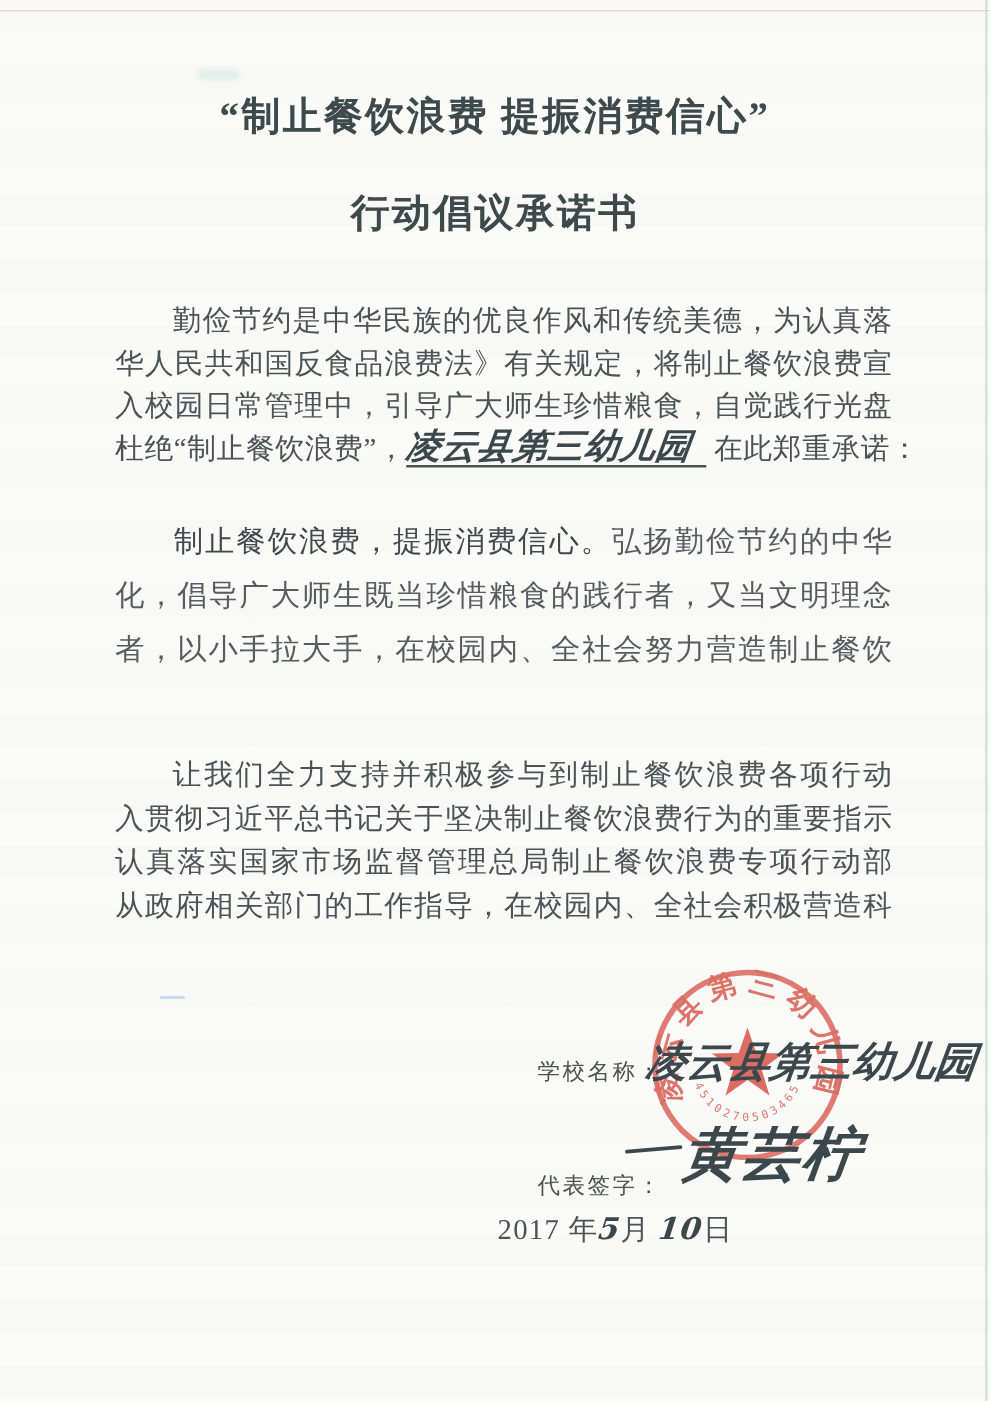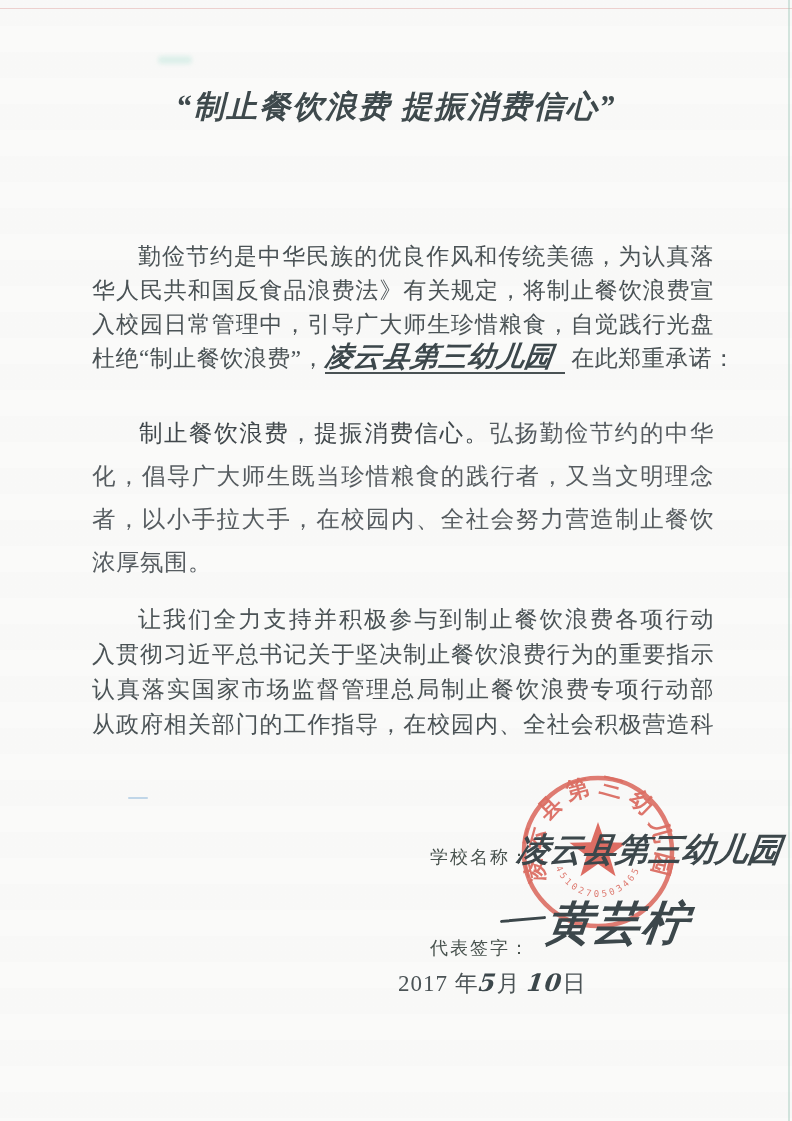--- a/index.html
+++ b/index.html
@@ -19,21 +19,21 @@
   
   .art-topline{position:absolute;left:0;top:8px;width:100%;height:1px;background:rgba(222,160,155,0.45);}
   .art-rightline{position:absolute;right:2px;top:0;width:2px;height:100%;background:rgba(150,195,180,0.40);}
   .art-bluedash{position:absolute;left:128px;top:797px;width:20px;height:2px;background:rgba(145,185,220,0.55);border-radius:2px;}
   .art-greensmudge{position:absolute;left:158px;top:56px;width:34px;height:8px;background:rgba(150,220,200,0.28);filter:blur(2px);border-radius:4px;}
 
   .title{
     position:absolute;left:0;width:100%;text-align:center;margin:0;
     font-size:31px;font-weight:700;letter-spacing:2px;color:#3e494c;
   }
-  .t1{top:86px;font-style:italic;}
+  .t1{top:72px;}
   .t2{top:150px;}
 
   .para{position:absolute;left:92px;width:622px;}
   .line{white-space:nowrap;}
   .fill{text-align:justify;text-align-last:justify;white-space:normal;overflow:hidden;height:inherit;}
   .p1,.p3{font-size:23px;letter-spacing:0.5px;}
   .p1{top:240px;}
   .p1 .line{height:34px;line-height:34px;}
   .p2{top:412px;font-family:"Liberation Sans","DejaVu Sans",sans-serif;font-size:23.5px;color:#565c60;letter-spacing:0.5px;}
   .p2 .line{height:43px;line-height:43px;}
@@ -74,35 +74,35 @@
 <body>
 
 <div class="page">
 
   <div class="art-topline"></div>
   <div class="art-rightline"></div>
   <div class="art-bluedash"></div>
   <div class="art-greensmudge"></div>
 
   <h1 class="title t1">“制止餐饮浪费  提振消费信心”</h1>
+  <h1 class="title t2">行动倡议承诺书</h1>
 
   <div class="para p1">
     <div class="line fill indent">勤俭节约是中华民族的优良作风和传统美德，为认真落实《中</div>
     <div class="line fill">华人民共和国反食品浪费法》有关规定，将制止餐饮浪费宣传融</div>
     <div class="line fill">入校园日常管理中，引导广大师生珍惜粮食，自觉践行光盘行动，</div>
     <div class="line">
       <span>杜绝“制止餐饮浪费”，</span><span class="underline-slot"><span class="hand inline-hand">凌云县第三幼儿园</span></span> <span>在此郑重承诺：</span>
     </div>
   </div>
 
   <div class="para p2">
     <div class="line fill indent"><b>制止餐饮浪费，提振消费信心。</b><span>弘扬勤俭节约的中华传统文</span></div>
     <div class="line fill">化，倡导广大师生既当珍惜粮食的践行者，又当文明理念的传播</div>
     <div class="line fill">者，以小手拉大手，在校园内、全社会努力营造制止餐饮浪费的</div>
-    <div class="line">浓厚氛围。</div>
   </div>
 
   <div class="para p3">
     <div class="line fill indent">让我们全力支持并积极参与到制止餐饮浪费各项行动中，深</div>
     <div class="line fill">入贯彻习近平总书记关于坚决制止餐饮浪费行为的重要指示精神，</div>
     <div class="line fill">认真落实国家市场监督管理总局制止餐饮浪费专项行动部署，服</div>
     <div class="line fill">从政府相关部门的工作指导，在校园内、全社会积极营造科学饮</div>
   </div>
 
   <svg class="seal" viewBox="0 0 170 170" aria-hidden="true">

